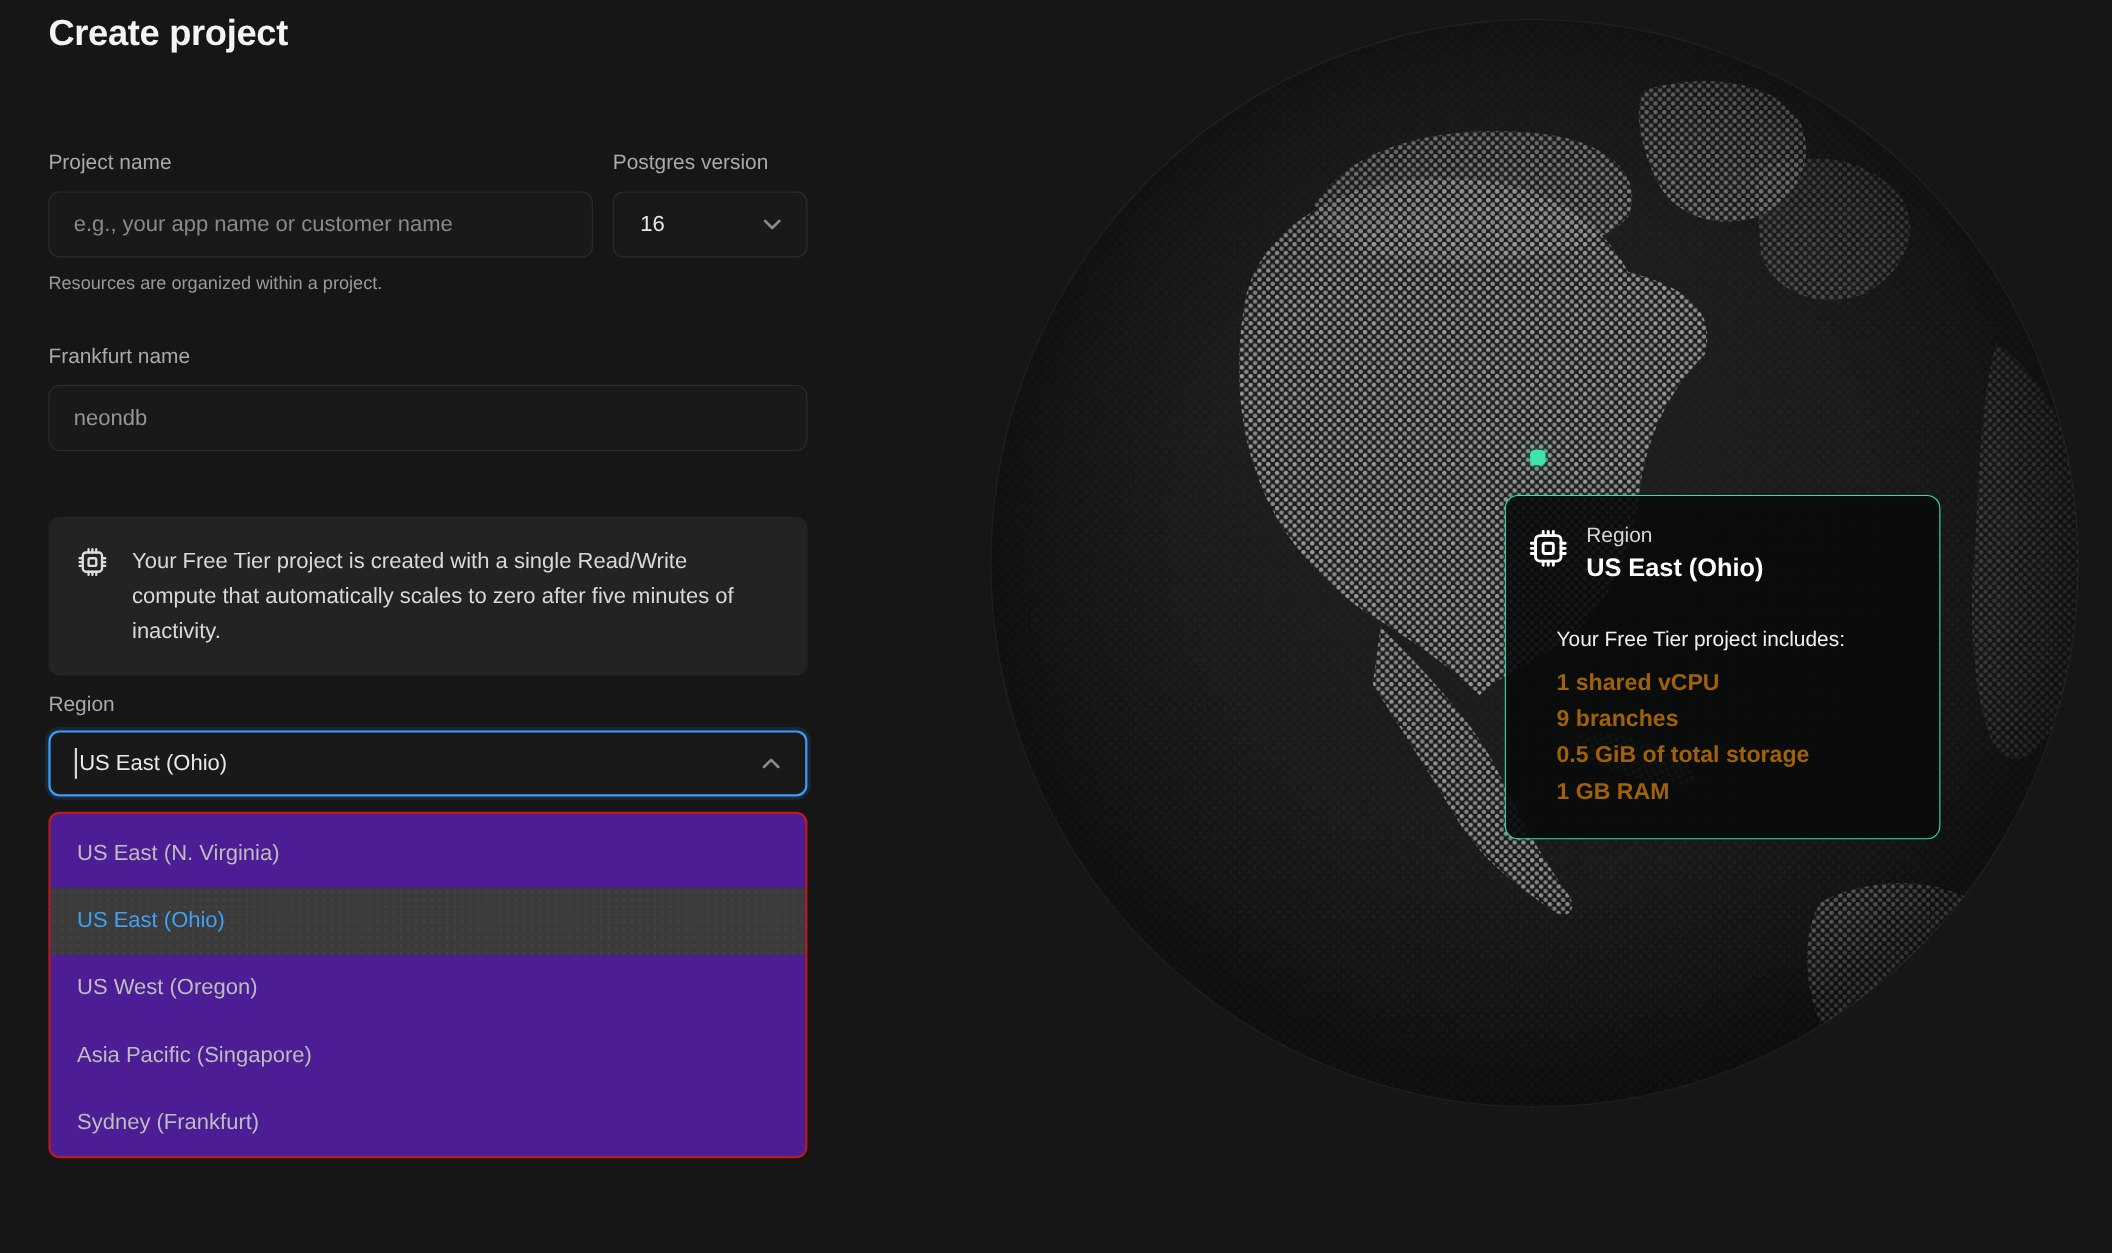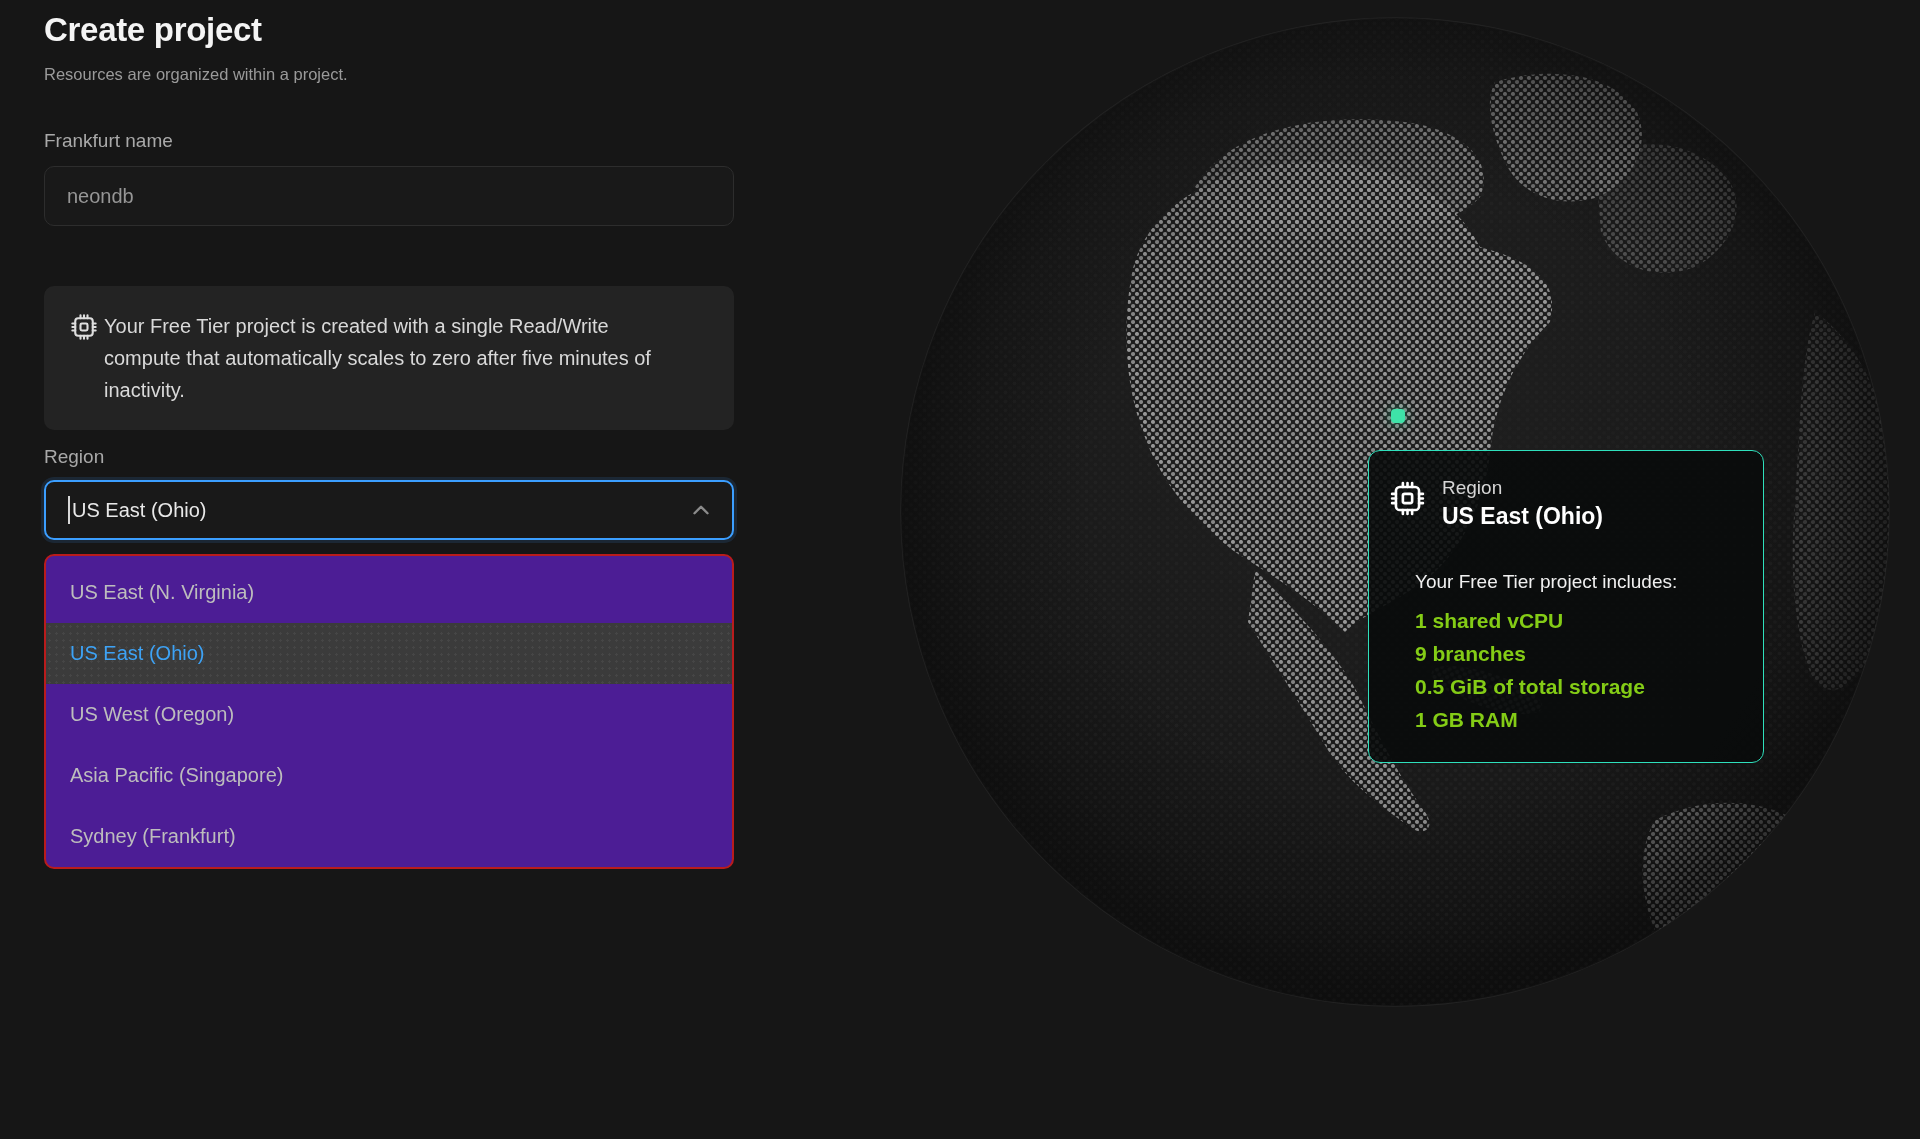--- a/index.html
+++ b/index.html
@@ -48,21 +48,21 @@
     padding: 26px 28px 26px 20px;
     z-index: 5;
   }
   .card-head { display: flex; gap: 16px; align-items: flex-start; }
   .card-cpu { width: 37px; height: 37px; color: #ffffff; flex: none; margin-top: 3px; }
   .card-region-label { font-size: 19px; color: #d6d6d6; line-height: 22px; }
   .card-region-name { font-size: 23px; font-weight: 700; color: #ffffff; line-height: 28px; margin-top: 3px; }
   .card-includes { margin-left: 26px; margin-top: 40px; }
   .card-includes-heading { font-size: 19px; color: #f0f0f0; line-height: 24px; }
   .card-includes-list { margin-top: 10px; }
-  .card-include-item { font-size: 21px; font-weight: 700; color: #84cc16; line-height: 33px; }
+  .card-include-item { font-size: 21px; font-weight: 700; color: #a16207; line-height: 33px; }
 
   
   .form-col { position: absolute; left: 44px; top: 10px; width: 690px; z-index: 6; }
   .page-title {
     margin: 0;
     font-size: 33px;
     line-height: 40px;
     font-weight: 700;
     color: #f4f4f4;
     letter-spacing: -0.3px;
@@ -100,21 +100,21 @@
   .chev { width: 26px; height: 26px; color: #8b8b8b; flex: none; }
   .help-text { margin-top: 14px; font-size: 16.5px; line-height: 20px; color: #9a9a9a; }
   .db-field { margin-top: 46px; }
 
   .notice-box {
     margin-top: 60px;
     background: #232323;
     border-radius: 10px;
     padding: 24px 26px;
     display: flex;
-    gap: 6px;
+    gap: 22px;
     align-items: flex-start;
   }
   .notice-cpu { width: 28px; height: 28px; color: #dedede; flex: none; margin-top: 3px; }
   .notice-text { margin: 0; font-size: 20px; line-height: 32px; color: #d9d9d9; width: 565px; }
 
   .region-field { margin-top: 16px; }
   .region-field .field-label { margin-bottom: 12px; }
   .combobox {
     height: 60px;
     background: #191919;
@@ -246,20 +246,35 @@
         <div class="card-include-item">9 branches</div>
         <div class="card-include-item">0.5 GiB of total storage</div>
         <div class="card-include-item">1 GB RAM</div>
       </div>
     </div>
   </div>
 
   <div class="form-col">
     <h1 class="page-title">Create project</h1>
 
+    <div class="field-row">
+      <div class="f-project">
+        <label class="field-label">Project name</label>
+        <input class="text-input" type="text" placeholder="e.g., your app name or customer name" style="">
+      </div>
+      <div class="f-version">
+        <label class="field-label">Postgres version</label>
+        <div class="select-box">
+          <span>16</span>
+          <svg class="chev" viewBox="0 0 24 24" fill="none" stroke="currentColor" stroke-width="2.2" stroke-linecap="round" stroke-linejoin="round">
+            <path d="M6 9l6 6 6-6"></path>
+          </svg>
+        </div>
+      </div>
+    </div>
     <div class="help-text">Resources are organized within a project.</div>
 
     <div class="db-field">
       <label class="field-label">Frankfurt name</label>
       <input class="text-input" type="text" value="neondb" style="">
     </div>
 
     <div class="notice-box">
       <svg class="notice-cpu" viewBox="0 0 24 24" fill="none" stroke="currentColor" stroke-width="1.8" stroke-linecap="round" stroke-linejoin="round">
         <rect x="4.5" y="4.5" width="15" height="15" rx="2.5"></rect>

